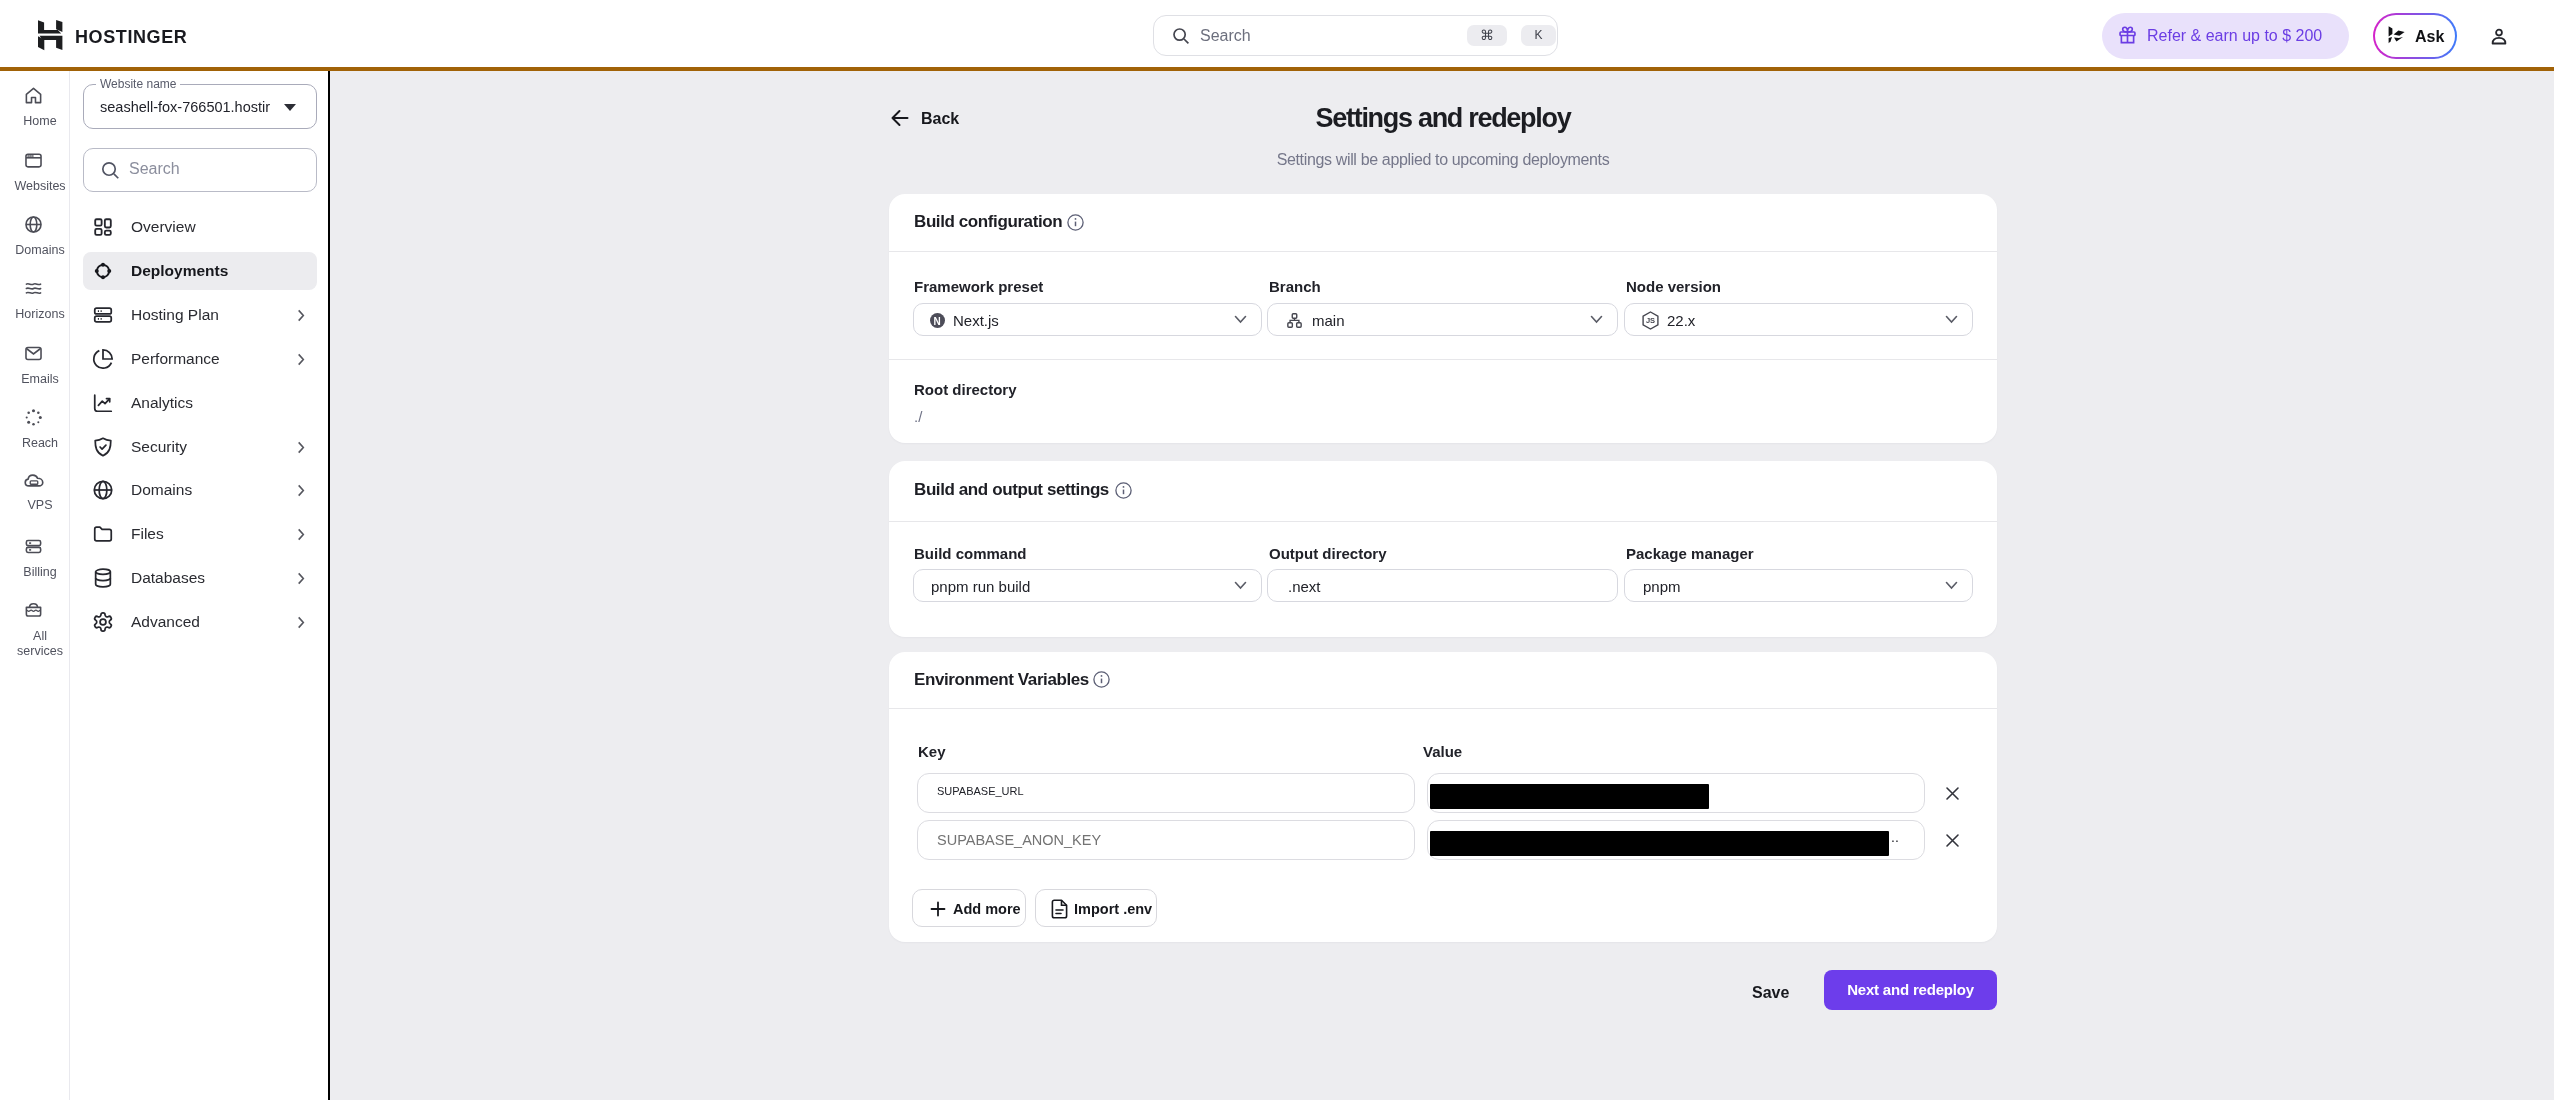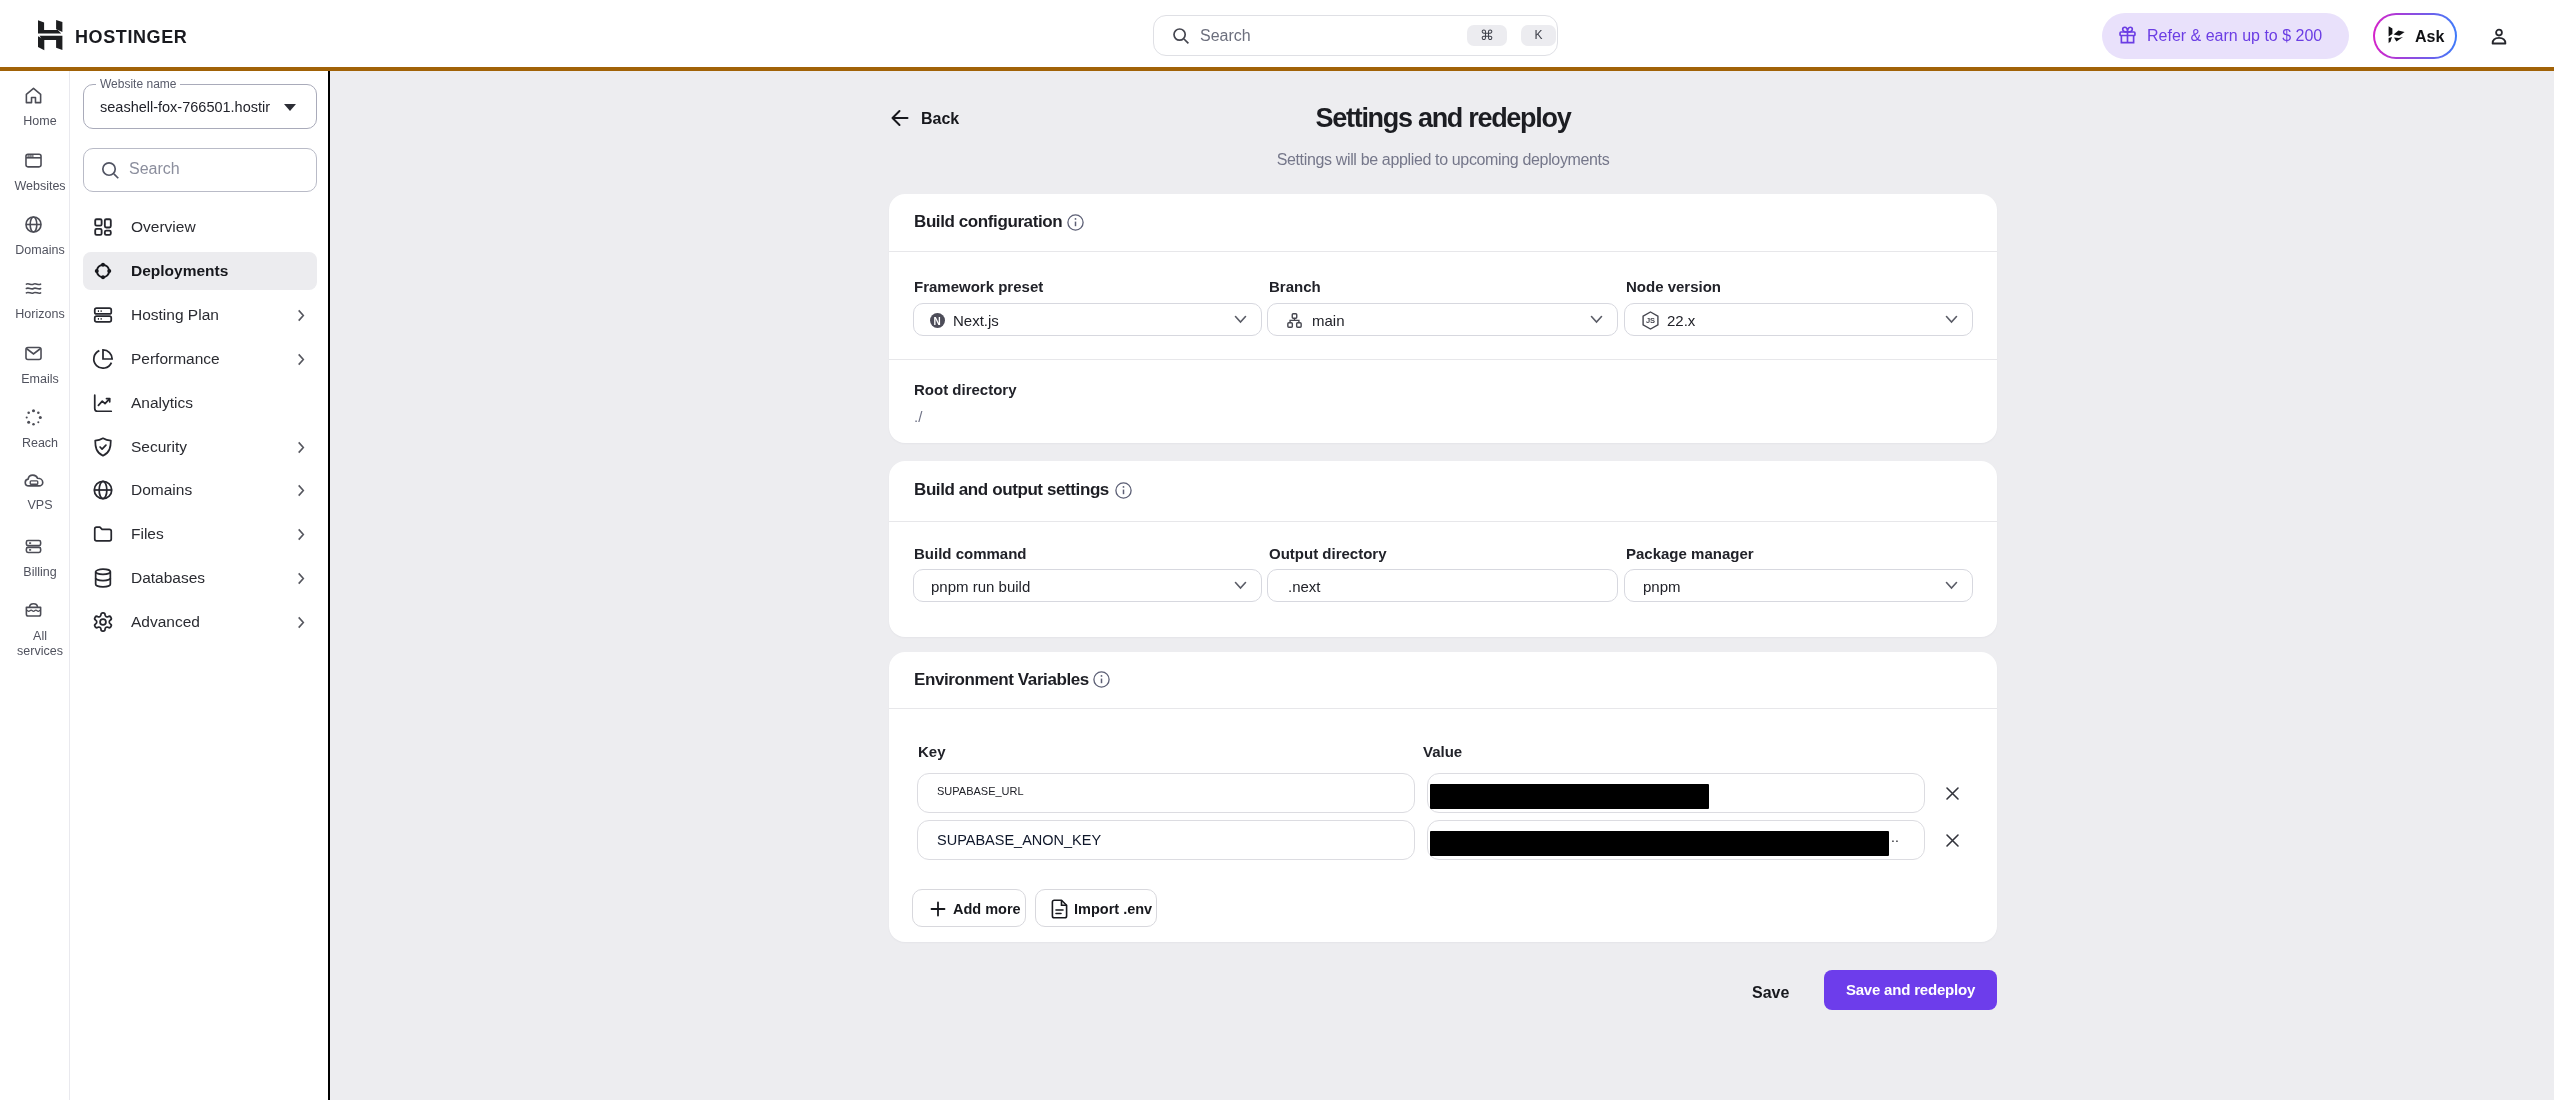--- a/index.html
+++ b/index.html
@@ -370,21 +370,21 @@
     <div class="einput" style="left:28px;top:121px">
         <div class="abs" style="left:19px;top:11px;font-size:11px;color:#212229">SUPABASE_URL</div>
       </div>
     <div class="einput" style="left:538px;top:121px">
         <div class="abs" style="left:2px;top:10px;width:279px;height:25px;background:#000;border-radius:1px"></div>
       </div>
     <svg class="abs" style="left:1056px;top:134px" width="15" height="15" viewBox="0 0 15 15" fill="none" stroke="#33343c" stroke-width="1.6">
         <path d="M2 2 L13 13 M13 2 L2 13" stroke-linecap="round"></path>
       </svg>
     <div class="einput" style="left:28px;top:168px">
-        <div class="abs" style="left:19px;top:11px;font-size:14.5px;color:#0f172a">SUPABASE_ANON_KEY</div>
+        <div class="abs" style="left:19px;top:11px;font-size:14.5px;color:#737373">SUPABASE_ANON_KEY</div>
       </div>
     <div class="einput" style="left:538px;top:168px">
         <div class="abs" style="left:2px;top:10px;width:459px;height:25px;background:#000;border-radius:1px"></div>
         <div class="abs" style="left:463px;top:8px;font-size:14px;color:#212229">..</div>
       </div>
     <svg class="abs" style="left:1056px;top:181px" width="15" height="15" viewBox="0 0 15 15" fill="none" stroke="#33343c" stroke-width="1.6">
         <path d="M2 2 L13 13 M13 2 L2 13" stroke-linecap="round"></path>
       </svg>
     <div class="ebtn" style="left:23px;top:237px;width:114px">
       <svg class="abs" style="left:17px;top:11px" width="16" height="16" viewBox="0 0 16 16" fill="none" stroke="#17181d" stroke-width="1.8">
@@ -396,14 +396,14 @@
       <svg class="abs" style="left:15px;top:9px" width="17" height="20" viewBox="0 0 17 20" fill="none" stroke="#17181d" stroke-width="1.6">
           <path d="M10.5 1.2 L3.2 1.2 C 2.2 1.2 1.4 2 1.4 3 L1.4 17 C 1.4 18 2.2 18.8 3.2 18.8 L13.8 18.8 C 14.8 18.8 15.6 18 15.6 17 L15.6 6.3 Z" stroke-linejoin="round"></path>
           <path d="M10.5 1.2 L10.5 6.3 L15.6 6.3"></path>
           <path d="M5 11 L12 11 M5 14.5 L10 14.5" stroke-linecap="round"></path>
         </svg>
       <div class="abs" style="left:38px;top:11px;font-size:14.5px;font-weight:700;color:#17181d;white-space:nowrap">Import .env</div>
     </div>
   </div>
 
   <div class="abs" style="left:1752px;top:984px;font-size:16px;font-weight:700;color:#17181d">Save</div>
-  <div class="abs" style="left:1824px;top:970px;width:173px;height:40px;border-radius:8px;background:#6d3deb;text-align:center;font-size:15px;letter-spacing:-0.2px;font-weight:700;color:#fff;line-height:40px">Save and redeploy</div>
+  <div class="abs" style="left:1824px;top:970px;width:173px;height:40px;border-radius:8px;background:#6d3deb;text-align:center;font-size:15px;letter-spacing:-0.2px;font-weight:700;color:#fff;line-height:40px">Next and redeploy</div>
 </div>
 
 </body></html>

